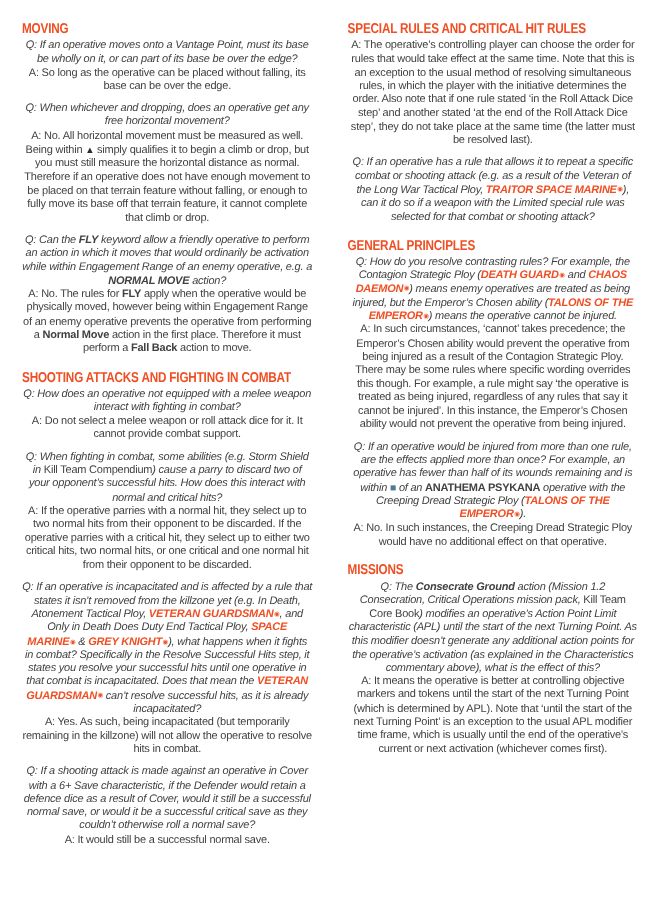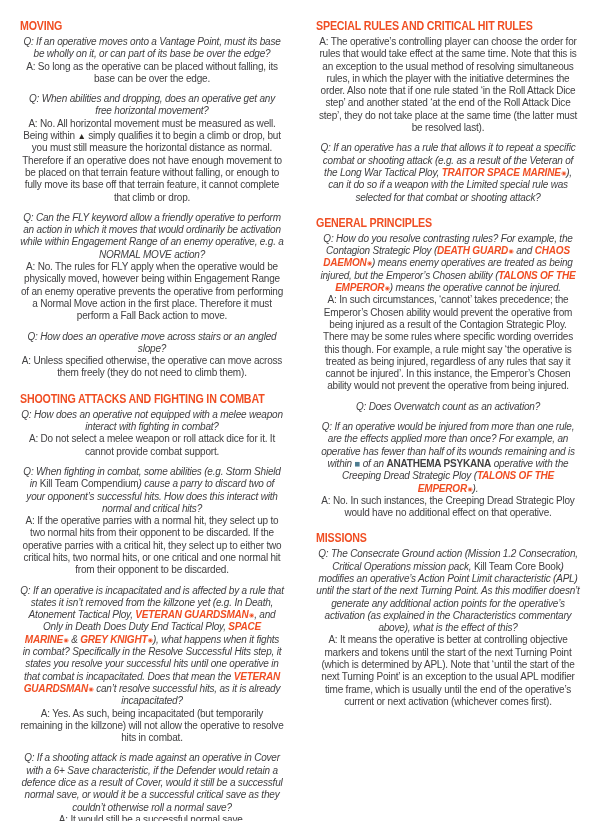--- a/index.html
+++ b/index.html
@@ -29,51 +29,47 @@
     white-space:nowrap;
     transform:scaleX(0.82);
     transform-origin:0 50%;
     letter-spacing:-0.2px;
   }
   .section:first-child .heading{margin-top:3px;}
   .qa{margin:0 0 8px 0;}
   .qa p{margin:0;text-align:center;}
   p.q{font-style:italic;}
   p.a{font-style:normal;}
-  .s-b{font-weight:normal;}
+  .s-b{font-weight:bold;}
   .s-rm{font-style:normal;}
   .s-brm{font-weight:bold;font-style:normal;}
   .s-kw{font-weight:bold;color:var(--accent);}
   .icon{font-style:normal;}
   .triangle-symbol{font-size:8.5px;}
   .square-symbol{font-size:9.5px;}
   .faction-symbol{font-size:6px;vertical-align:1px;margin-left:0.5px;}
 </style>
 </head>
 <body>
 
 <div class="page">
   <div class="col">
       <section class="section">
     <h3 class="heading">MOVING</h3>
   <div class="qa">
     <p class="q"><span>Q: If an operative moves onto a Vantage Point, must its base be wholly on it, or can part of its base be over the edge?</span></p>
     <p class="a"><span>A: So long as the operative can be placed without falling, its base can be over the edge.</span></p>
   </div>
         <div class="qa">
-    <p class="q"><span>Q: When abilities and dropping, does an operative get any free horizontal movement?</span></p>
+    <p class="q"><span>Q: When whichever and dropping, does an operative get any free horizontal movement?</span></p>
     <p class="a"><span>A: No. All horizontal movement must be measured as well. Being within </span><span class="icon triangle-symbol" style="color: rgb(46, 42, 37);">▲</span><span> simply qualifies it to begin a climb or drop, but you must still measure the horizontal distance as normal. Therefore if an operative does not have enough movement to be placed on that terrain feature without falling, or enough to fully move its base off that terrain feature, it cannot complete that climb or drop.</span></p>
   </div>
         <div class="qa">
     <p class="q"><span>Q: Can the </span><span class="s-b">FLY</span><span> keyword allow a friendly operative to perform an action in which it moves that would ordinarily be activation while within Engagement Range of an enemy operative, e.g. a </span><span class="s-b">NORMAL MOVE</span><span> action?</span></p>
     <p class="a"><span>A: No. The rules for </span><span class="s-b">FLY</span><span> apply when the operative would be physically moved, however being within Engagement Range of an enemy operative prevents the operative from performing a </span><span class="s-b">Normal Move</span><span> action in the first place. Therefore it must perform a </span><span class="s-b">Fall Back</span><span> action to move.</span></p>
-  </div>
-        <div class="qa">
-    <p class="q"><span>Q: How does an operative move across stairs or an angled slope?</span></p>
-    <p class="a"><span>A: Unless specified otherwise, the operative can move across them freely (they do not need to climb them).</span></p>
   </div>
       </section>
       <section class="section">
     <h3 class="heading">SHOOTING ATTACKS AND FIGHTING IN COMBAT</h3>
   <div class="qa">
     <p class="q"><span>Q: How does an operative not equipped with a melee weapon interact with fighting in combat?</span></p>
     <p class="a"><span>A: Do not select a melee weapon or roll attack dice for it. It cannot provide combat support.</span></p>
   </div>
         <div class="qa">
     <p class="q"><span>Q: When fighting in combat, some abilities (e.g. Storm Shield in </span><span class="s-rm">Kill Team Compendium</span><span>) cause a parry to discard two of your opponent’s successful hits. How does this interact with normal and critical hits?</span></p>
@@ -99,21 +95,20 @@
     <p class="q"><span>Q: If an operative has a rule that allows it to repeat a specific combat or shooting attack (e.g. as a result of the Veteran of the Long War Tactical Ploy, </span><span class="s-kw">TRAITOR SPACE MARINE</span><span class="icon faction-symbol" style="color: rgb(240, 78, 35);">◉</span><span>), can it do so if a weapon with the Limited special rule was selected for that combat or shooting attack?</span></p>
   </div>
       </section>
       <section class="section">
     <h3 class="heading">GENERAL PRINCIPLES</h3>
   <div class="qa">
     <p class="q"><span>Q: How do you resolve contrasting rules? For example, the Contagion Strategic Ploy (</span><span class="s-kw">DEATH GUARD</span><span class="icon faction-symbol" style="color: rgb(240, 78, 35);">◉</span><span> and </span><span class="s-kw">CHAOS DAEMON</span><span class="icon faction-symbol" style="color: rgb(240, 78, 35);">◉</span><span>) means enemy operatives are treated as being injured, but the Emperor’s Chosen ability (</span><span class="s-kw">TALONS OF THE EMPEROR</span><span class="icon faction-symbol" style="color: rgb(240, 78, 35);">◉</span><span>) means the operative cannot be injured.</span></p>
     <p class="a"><span>A: In such circumstances, ‘cannot’ takes precedence; the Emperor’s Chosen ability would prevent the operative from being injured as a result of the Contagion Strategic Ploy. There may be some rules where specific wording overrides this though. For example, a rule might say ‘the operative is treated as being injured, regardless of any rules that say it cannot be injured’. In this instance, the Emperor’s Chosen ability would not prevent the operative from being injured.</span></p>
   </div>
         <div class="qa">
-    <p class="q"><span>Q: Does </span><span class="s-b">Overwatch</span><span> count as an activation?</span></p>
   </div>
         <div class="qa">
     <p class="q"><span>Q: If an operative would be injured from more than one rule, are the effects applied more than once? For example, an operative has fewer than half of its wounds remaining and is within </span><span class="icon square-symbol" style="color: rgb(77, 124, 144);">■</span><span> of an </span><span class="s-brm">ANATHEMA PSYKANA</span><span> operative with the Creeping Dread Strategic Ploy (</span><span class="s-kw">TALONS OF THE EMPEROR</span><span class="icon faction-symbol" style="color: rgb(240, 78, 35);">◉</span><span>).</span></p>
     <p class="a"><span>A: No. In such instances, the Creeping Dread Strategic Ploy would have no additional effect on that operative.</span></p>
   </div>
       </section>
       <section class="section">
     <h3 class="heading">MISSIONS</h3>
         <div class="qa">
     <p class="q"><span>Q: The </span><span class="s-b">Consecrate Ground</span><span> action (Mission 1.2 Consecration, Critical Operations mission pack, </span><span class="s-rm">Kill Team Core Book</span><span>) modifies an operative’s Action Point Limit characteristic (APL) until the start of the next Turning Point. As this modifier doesn’t generate any additional action points for the operative’s activation (as explained in the Characteristics commentary above), what is the effect of this?</span></p>

